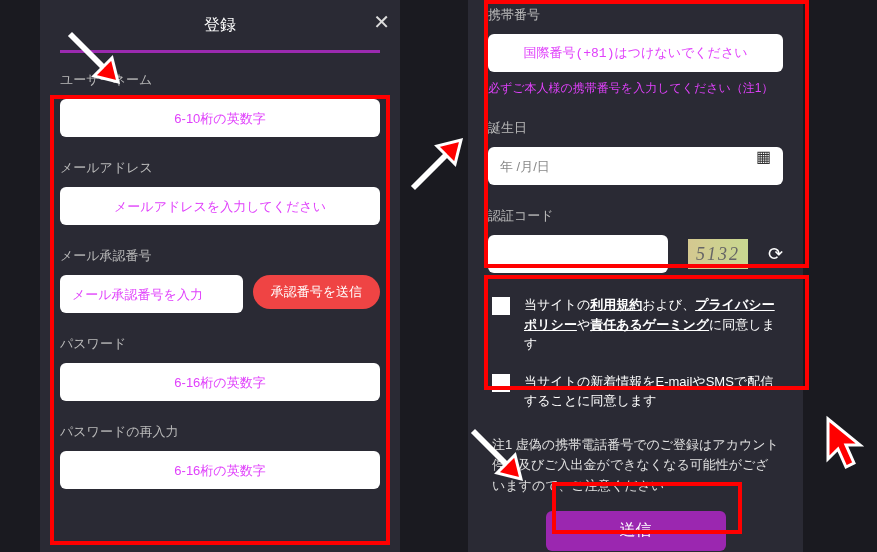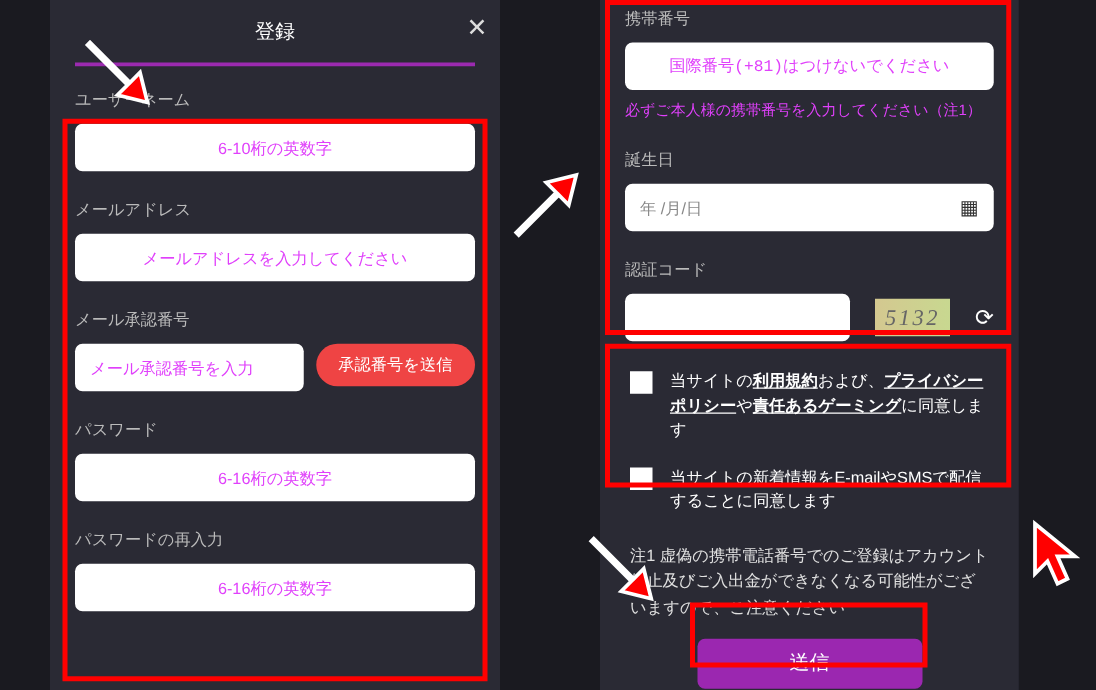--- a/index.html
+++ b/index.html
@@ -15,21 +15,21 @@
     .panel-left {
       position: absolute;
       left: 40px;
       top: 0;
       width: 360px;
       height: 552px;
       background: #2a2a34;
     }
     .panel-right {
       position: absolute;
-      left: 480px;
+      left: 468px;
       top: 0;
       width: 335px;
       height: 552px;
       background: #2a2a34;
     }
     .modal-header {
       position: relative;
       height: 50px;
       display: flex;
       align-items: center;
@@ -121,21 +121,21 @@
       width: 180px;
       height: 40px;
       margin: 0 auto;
       background: #9b27b0;
       color: #fff;
       border: none;
       border-radius: 6px;
       font-size: 16px;
       cursor: pointer;
     }
-    .date-row { position: relative; display: flex; align-items: center; }
+    .date-row { position: relative; display: flex; align-items: flex-start; }
     .date-icon {
       position: absolute; right: 12px; color: #333; pointer-events: none;
     }
     
     .hl {
       position: absolute;
       border: 4px solid #ff0000;
       pointer-events: none;
     }
     

